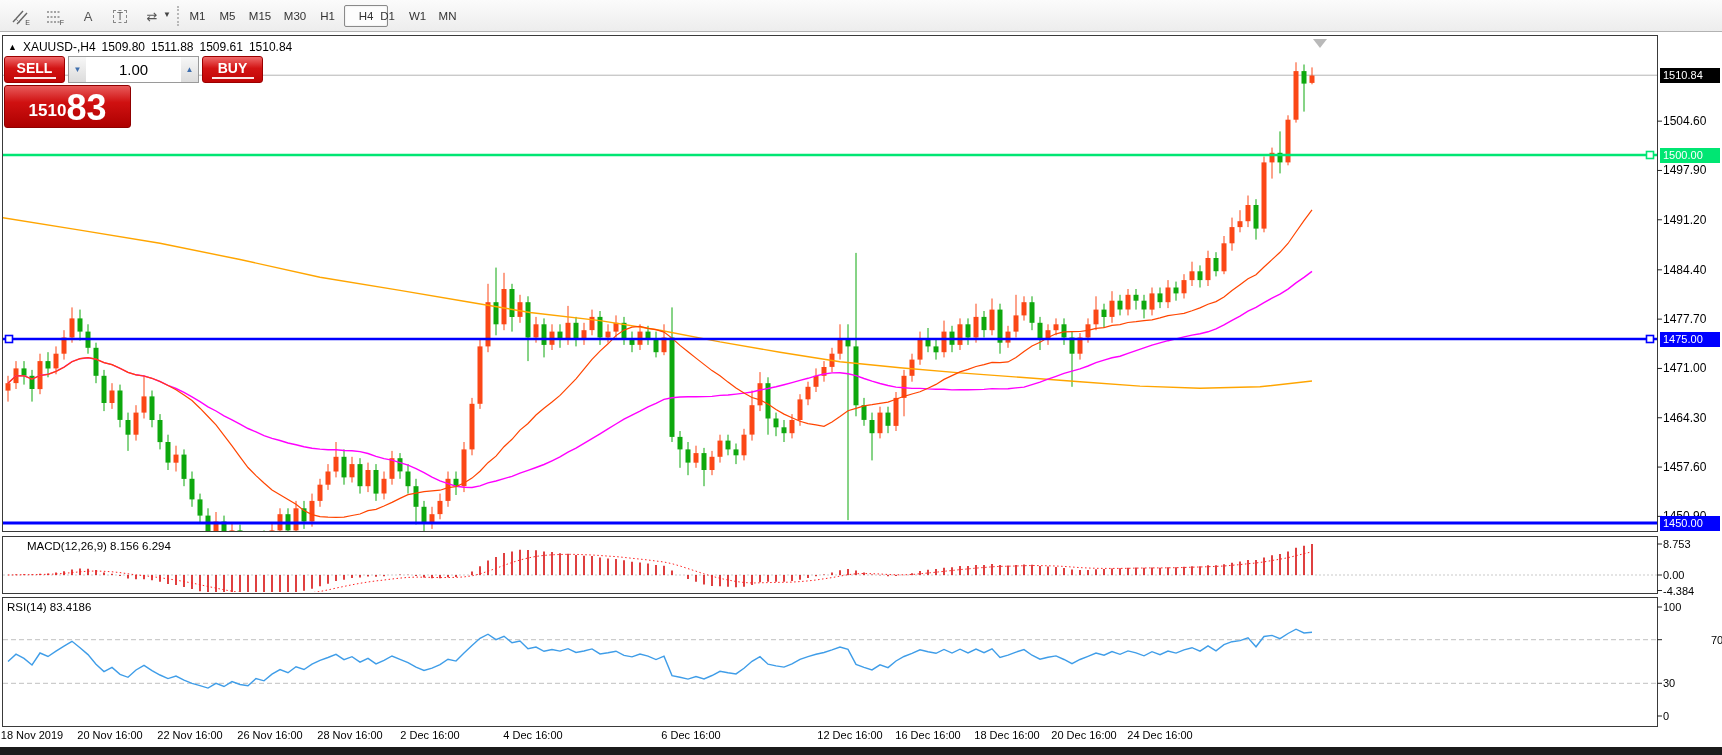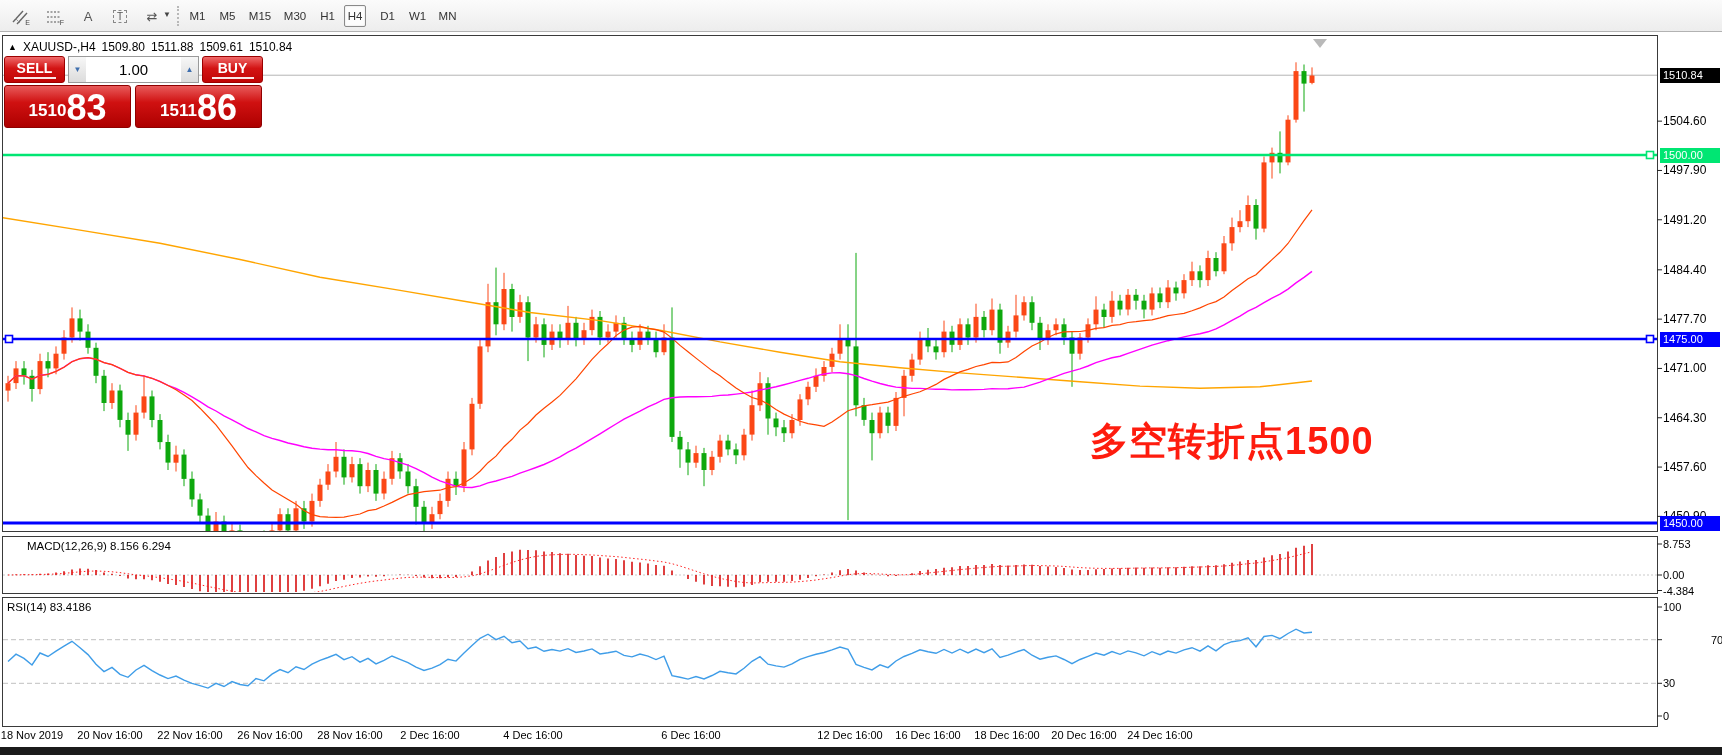--- a/index.html
+++ b/index.html
@@ -103,21 +103,21 @@
         <span style="border:1px dashed #888;padding:0 3px;font-size:10px;">T</span>
       </div>
       <div class="tb-icon" style="left: 140px;">⇄</div>
       <div class="tb-caret" style="left: 163px;">▼</div>
       <div class="tb-grip" style="left: 177px;"></div>
       <div class="tf-btn" style="left: 184px; width: 27px;">M1</div>
       <div class="tf-btn" style="left: 214px; width: 27px;">M5</div>
       <div class="tf-btn" style="left: 244px; width: 32px;">M15</div>
       <div class="tf-btn" style="left: 279px; width: 32px;">M30</div>
       <div class="tf-btn" style="left: 314px; width: 27px;">H1</div>
-      <div class="tf-btn active" style="left: 344px; width: 22px;">H4</div>
+      <div class="tf-btn active" style="left: 344px; width: 44px;">H4</div>
       <div class="tf-btn" style="left: 374px; width: 27px;">D1</div>
       <div class="tf-btn" style="left: 404px; width: 27px;">W1</div>
       <div class="tf-btn" style="left: 434px; width: 27px;">MN</div>
     </div>
 
   <div class="panel" id="panel-main"></div>
   <div class="panel" id="panel-macd"></div>
   <div class="panel" id="panel-rsi"></div>
 
   <svg id="plot-svg" viewBox="0 0 1722 755" xmlns="http://www.w3.org/2000/svg">
@@ -684,31 +684,26 @@
       <div class="tw-btn">
         <span>BUY</span>
           <span class="ul"></span>
       </div>
     </div>
     <div id="tw-row2">
       <div class="px-panel">
         <span class="px-small">1510</span>
         <span class="px-big">83</span>
       </div>
-      <div class="px-panel">
-        <span class="px-small">1511</span>
-        <span class="px-big">86</span>
-      </div>
     </div>
   </div>
 
   <div class="ind-label" style="top:540px;padding-left:20px;">MACD(12,26,9) 8.156 6.294</div>
   <div class="ind-label" style="top:601px;">RSI(14) 83.4186</div>
 
-  <div id="annotation" style="color: rgb(254, 28, 14);">多空转折点1500</div>
 
   <div id="end-marker"></div>
 
   <div id="price-axis">
       <div class="ax-label" style="top: 114.144px;">1504.60</div>
       <div class="ax-label" style="top: 163.456px;">1497.90</div>
       <div class="ax-label" style="top: 212.768px;">1491.20</div>
       <div class="ax-label" style="top: 262.816px;">1484.40</div>
       <div class="ax-label" style="top: 312.128px;">1477.70</div>
       <div class="ax-label" style="top: 361.44px;">1471.00</div>

